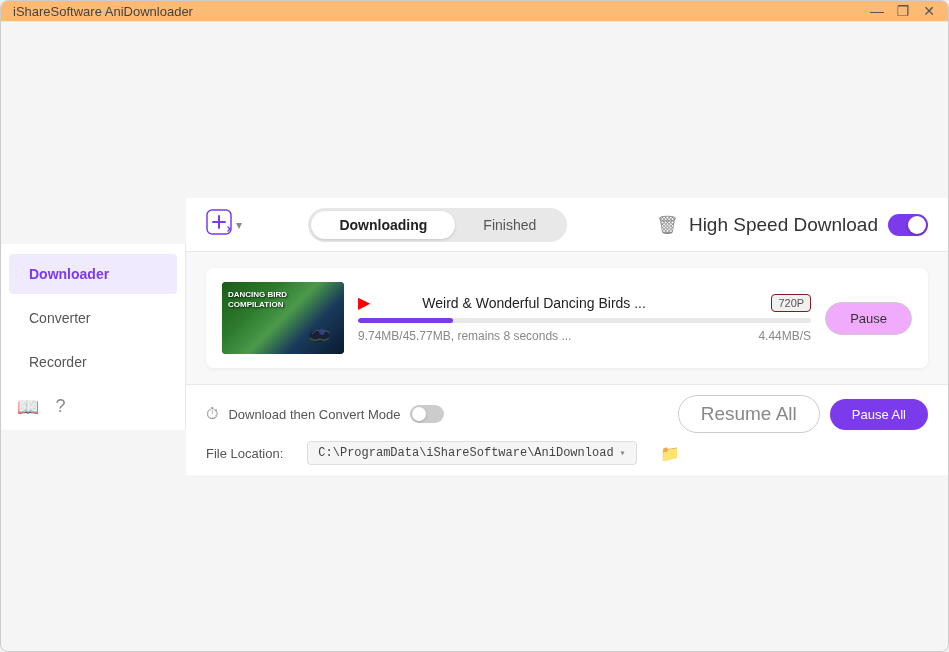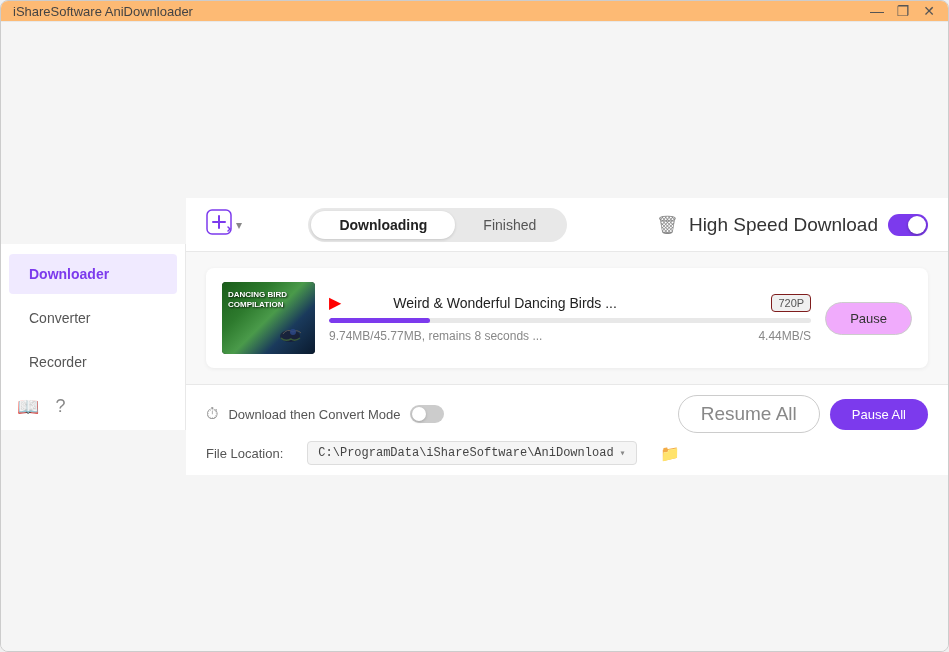--- a/index.html
+++ b/index.html
@@ -192,21 +192,21 @@
     .download-item {
       background: #ffffff;
       border-radius: 8px;
       padding: 14px 16px;
       display: flex;
       align-items: center;
       gap: 14px;
       box-shadow: 0 1px 4px rgba(0,0,0,0.06);
     }
     .thumbnail {
-      width: 93px;
+      width: 122px;
       height: 72px;
       border-radius: 4px;
       overflow: hidden;
       flex-shrink: 0;
       background: #222;
       position: relative;
     }
     .thumbnail-inner {
       width: 100%;
       height: 100%;

